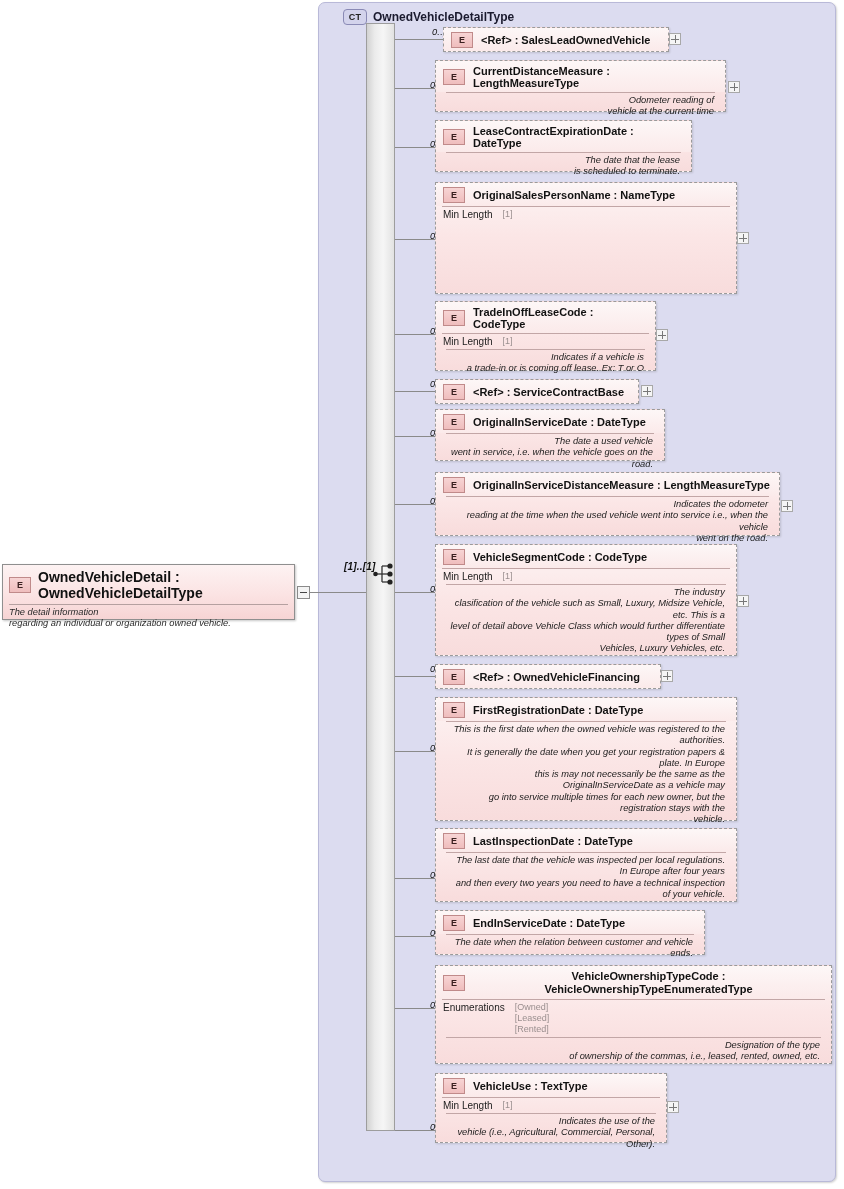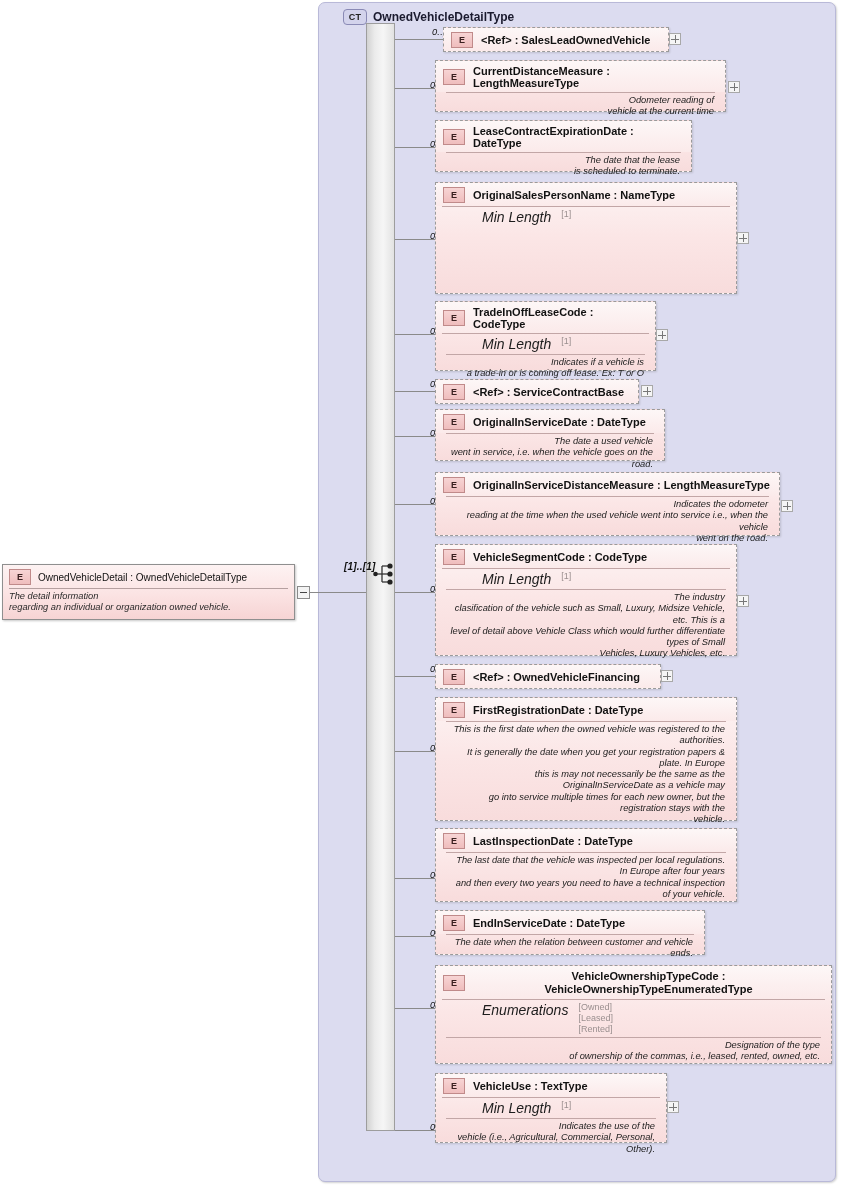--- a/index.html
+++ b/index.html
@@ -51,21 +51,21 @@
   #root-el{
     position:absolute;left:2px;top:564px;width:293px;height:56px;
     background:linear-gradient(to bottom,#fdf2f2 0%,#fbe3e3 55%,#f6d4d4 100%);
     border:1px solid #8f8f8f;
     box-sizing:border-box;
     box-shadow:1px 1px 2px rgba(0,0,0,.22);
   }
   #root-el .row-title{
     display:flex;align-items:center;gap:7px;padding:4px 6px 3px 6px;
   }
-  #root-el .title-text{font-size:10px;font-weight:normal;color:#111;}
+  #root-el .title-text{font-size:14px;font-weight:bold;color:#111;}
   #root-el .annot{
     border-top:1px solid #b5a0a0;margin:0 6px;padding-top:2px;
     font-style:italic;font-size:9.3px;line-height:11px;color:#2a2a2a;white-space:pre-line;
   }
   
   #root-collapse{
     position:absolute;left:297px;top:586px;width:13px;height:13px;
     border:1px solid #8a8a8a;background:#f3f3f3;box-sizing:border-box;
   }
   #root-collapse:after{
@@ -96,21 +96,21 @@
     color:#3a2020;font-size:9px;font-weight:bold;
     display:flex;align-items:center;justify-content:center;
   }
   .node .name{font-size:11px;font-weight:bold;color:#111;}
   .node .name.centered{flex:1;text-align:center;line-height:13px;}
 
   .facets{
     border-top:1px solid #c2a6a6;margin:0 6px;padding:2px 1px 2px 1px;
     display:flex;gap:10px;align-items:flex-start;
   }
-  .facet-label{font-style:italic;font-size:14px;color:#1c1c1c;margin-left:39px;}
+  .facet-label{font-size:10px;color:#1c1c1c;}
   .facet-vals{font-size:9px;color:#9a8f8f;line-height:11px;white-space:pre-line;}
 
   .doc{
     border-top:1px solid #c2a6a6;margin:0 10px;padding:2px 1px 3px 1px;
     font-style:italic;font-size:9.3px;line-height:11.3px;color:#1c1c1c;
     white-space:pre-line;
     text-align:right;
   }
 
   

